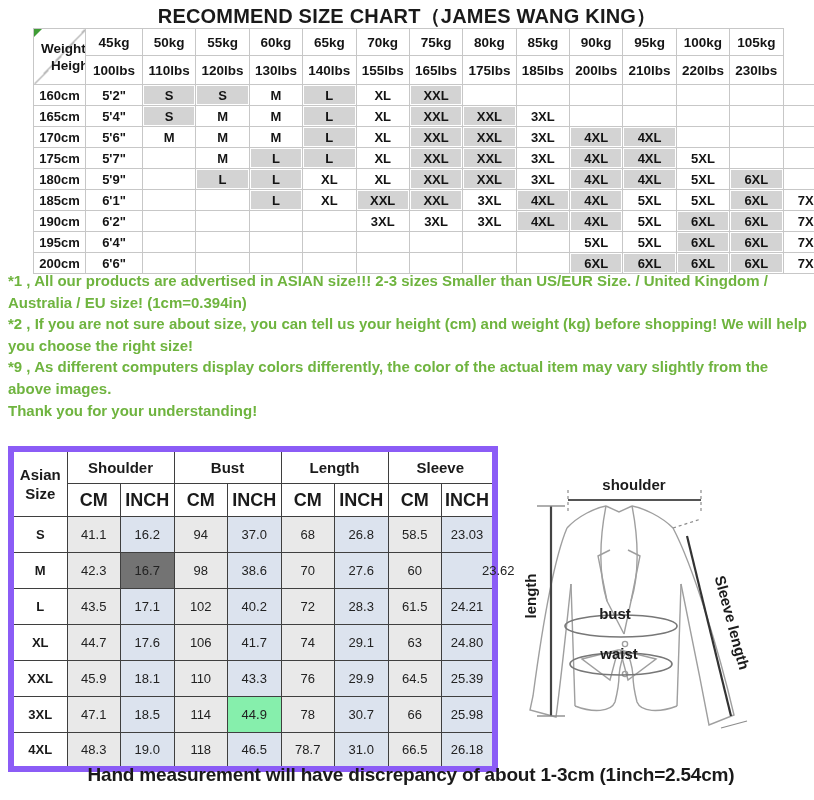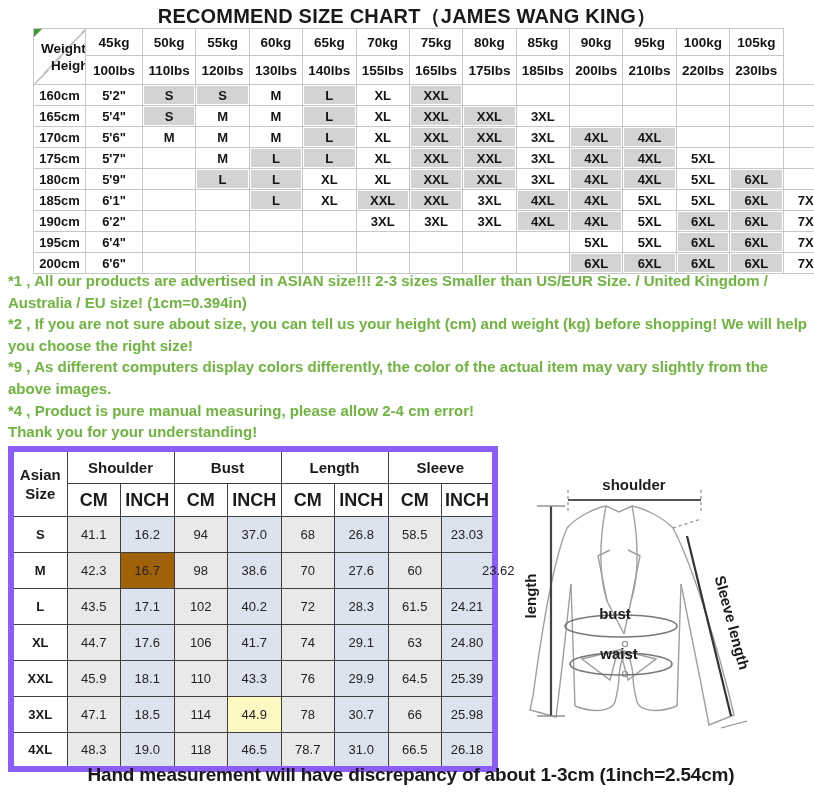--- a/index.html
+++ b/index.html
@@ -255,21 +255,20 @@
           <td class="shaded">6XL</td>
           <td>7XL</td>
         </tr>
       </tbody>
   </table>
 
   <div class="notes" style="color: rgb(111, 180, 63);">
       <p>*1 , All our products are advertised in ASIAN size!!! 2-3 sizes Smaller than US/EUR Size. / United Kingdom / Australia / EU size! (1cm=0.394in)</p>
       <p>*2 , If you are not sure about size, you can tell us your height (cm) and weight (kg) before shopping! We will help you choose the right size!</p>
       <p>*9 , As different computers display colors differently, the color of the actual item may vary slightly from the above images.</p>
-      <p>*4 , Product is pure manual measuring, please allow 2-4 cm error!</p>
       <p>Thank you for your understanding!</p>
     </div>
 
   <table class="meas">
     <colgroup>
         <col style="width:56px">
       </colgroup>
     <thead>
       <tr class="group-row">
         <th class="size-corner" rowspan="2">Asian Size</th>
@@ -297,21 +296,21 @@
           <td class="cm-cell" style="background: rgb(233, 233, 233);">94</td>
           <td class="inch-cell" style="background: rgb(220, 227, 238);">37.0</td>
           <td class="cm-cell" style="background: rgb(233, 233, 233);">68</td>
           <td class="inch-cell" style="background: rgb(220, 227, 238);">26.8</td>
           <td class="cm-cell" style="background: rgb(233, 233, 233);">58.5</td>
           <td class="inch-cell" style="background: rgb(220, 227, 238);">23.03</td>
         </tr>
         <tr>
           <th>M</th>
           <td class="cm-cell" style="background: rgb(233, 233, 233);">42.3</td>
-          <td class="inch-cell" style="background: #a16207;">16.7</td>
+          <td class="inch-cell" style="background: #737373;">16.7</td>
           <td class="cm-cell" style="background: rgb(233, 233, 233);">98</td>
           <td class="inch-cell" style="background: rgb(220, 227, 238);">38.6</td>
           <td class="cm-cell" style="background: rgb(233, 233, 233);">70</td>
           <td class="inch-cell" style="background: rgb(220, 227, 238);">27.6</td>
           <td class="cm-cell" style="background: rgb(233, 233, 233);">60</td>
           <td class="inch-cell" style="background: rgb(220, 227, 238); padding-left: 40px;">23.62</td>
         </tr>
         <tr>
           <th>L</th>
           <td class="cm-cell" style="background: rgb(233, 233, 233);">43.5</td>
@@ -343,21 +342,21 @@
           <td class="cm-cell" style="background: rgb(233, 233, 233);">76</td>
           <td class="inch-cell" style="background: rgb(220, 227, 238);">29.9</td>
           <td class="cm-cell" style="background: rgb(233, 233, 233);">64.5</td>
           <td class="inch-cell" style="background: rgb(220, 227, 238); margin-top: 33px;">25.39</td>
         </tr>
         <tr>
           <th>3XL</th>
           <td class="cm-cell" style="background: rgb(233, 233, 233);">47.1</td>
           <td class="inch-cell" style="background: rgb(220, 227, 238);">18.5</td>
           <td class="cm-cell" style="background: rgb(233, 233, 233);">114</td>
-          <td class="inch-cell" style="background: #fef9c3;">44.9</td>
+          <td class="inch-cell" style="background: #86efac;">44.9</td>
           <td class="cm-cell" style="background: rgb(233, 233, 233);">78</td>
           <td class="inch-cell" style="background: rgb(220, 227, 238);">30.7</td>
           <td class="cm-cell" style="background: rgb(233, 233, 233);">66</td>
           <td class="inch-cell" style="background: rgb(220, 227, 238);">25.98</td>
         </tr>
         <tr>
           <th>4XL</th>
           <td class="cm-cell" style="background: rgb(233, 233, 233);">48.3</td>
           <td class="inch-cell" style="background: rgb(220, 227, 238);">19.0</td>
           <td class="cm-cell" style="background: rgb(233, 233, 233);">118</td>

